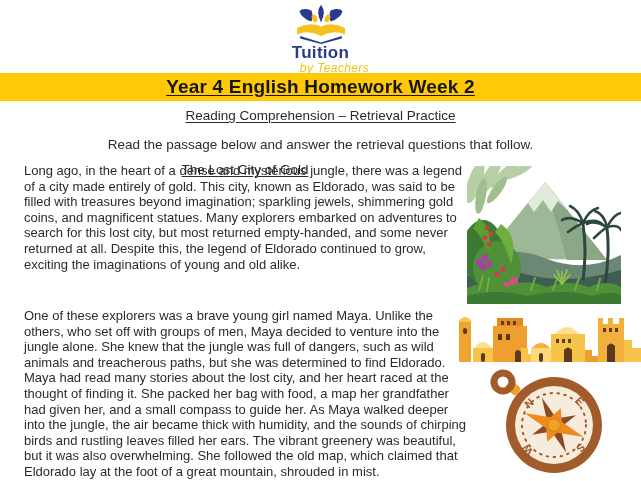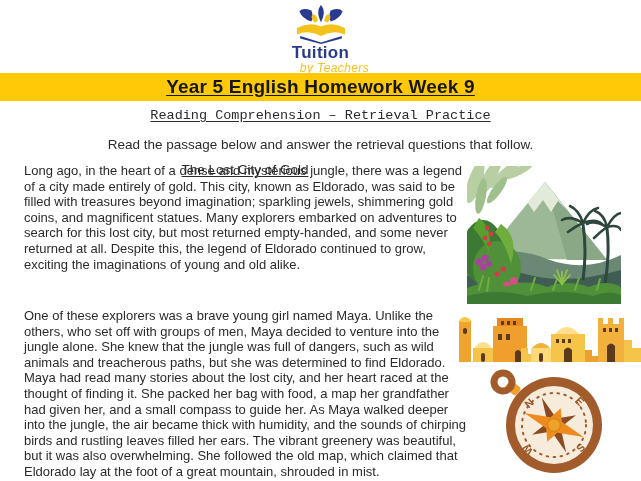--- a/index.html
+++ b/index.html
@@ -34,21 +34,21 @@
     background: #FFC907; display: flex; align-items: center; justify-content: center;
   }
   .banner-title {
     font-size: 19px; font-weight: bold; color: #161616;
     text-decoration: underline; text-underline-offset: 2px; letter-spacing: 0.2px;
   }
 
   
   .instr-heading {
     position: absolute; top: 108px; left: 0; width: 641px; text-align: center;
-    font-size: 13.5px; color: #2b2b2b; text-decoration: underline; text-underline-offset: 2px; font-family: Liberation Mono, monospace;
+    font-size: 13.5px; color: #2b2b2b; text-decoration: underline; text-underline-offset: 2px;
   }
   .instr-sub {
     position: absolute; top: 137px; left: 0; width: 641px; text-align: center;
     font-size: 13.5px; color: #2b2b2b;
   }
 
   
   .passage-title {
     position: absolute; top: 162px; left: 24px; width: 442px; text-align: center;
     font-size: 13.5px; color: #2b2b2b; text-decoration: underline; text-underline-offset: 2px;
@@ -84,21 +84,21 @@
       <path d="M9,30 Q24,22 39,28 L39,40 Q24,32 9,38 Z" fill="#F5C21B"></path>
       <path d="M69,30 Q54,22 39,28 L39,40 Q54,32 69,38 Z" fill="#F5C21B"></path>
 
       <path d="M13,40 L39,48 L65,40 L65,43 L39,50 L13,43 Z" fill="#2A3B8F"></path>
     </svg>
     <div class="logo-wordmark">Tuition</div>
     <div class="logo-tagline">by Teachers</div>
   </div>
 
   <div class="banner">
-    <span class="banner-title">Year 5 English Homework Week 9</span>
+    <span class="banner-title">Year 4 English Homework Week 2</span>
   </div>
 
   <div class="instr-heading">Reading Comprehension – Retrieval Practice</div>
   <div class="instr-sub">Read the passage below and answer the retrieval questions that follow.</div>
 
   <div class="passage-title">The Lost City of Gold</div>
   <p class="para para-1">Long ago, in the heart of a dense and mysterious jungle, there was a legend of a city made entirely of gold. This city, known as Eldorado, was said to be filled with treasures beyond imagination; sparkling jewels, shimmering gold coins, and magnificent statues. Many explorers embarked on adventures to search for this lost city, but most returned empty-handed, and some never returned at all. Despite this, the legend of Eldorado continued to grow, exciting the imaginations of young and old alike.</p>
   <p class="para para-2">One of these explorers was a brave young girl named Maya. Unlike the others, who set off with groups of men, Maya decided to venture into the jungle alone. She knew that the jungle was full of dangers, such as wild animals and treacherous paths, but she was determined to find Eldorado. Maya had read many stories about the lost city, and her heart raced at the thought of finding it. She packed her bag with food, a map her grandfather had given her, and a small compass to guide her. As Maya walked deeper into the jungle, the air became thick with humidity, and the sounds of chirping birds and rustling leaves filled her ears. The vibrant greenery was beautiful, but it was also overwhelming. She followed the old map, which claimed that Eldorado lay at the foot of a great mountain, shrouded in mist.</p>
 
   <div class="illu illu-jungle">

